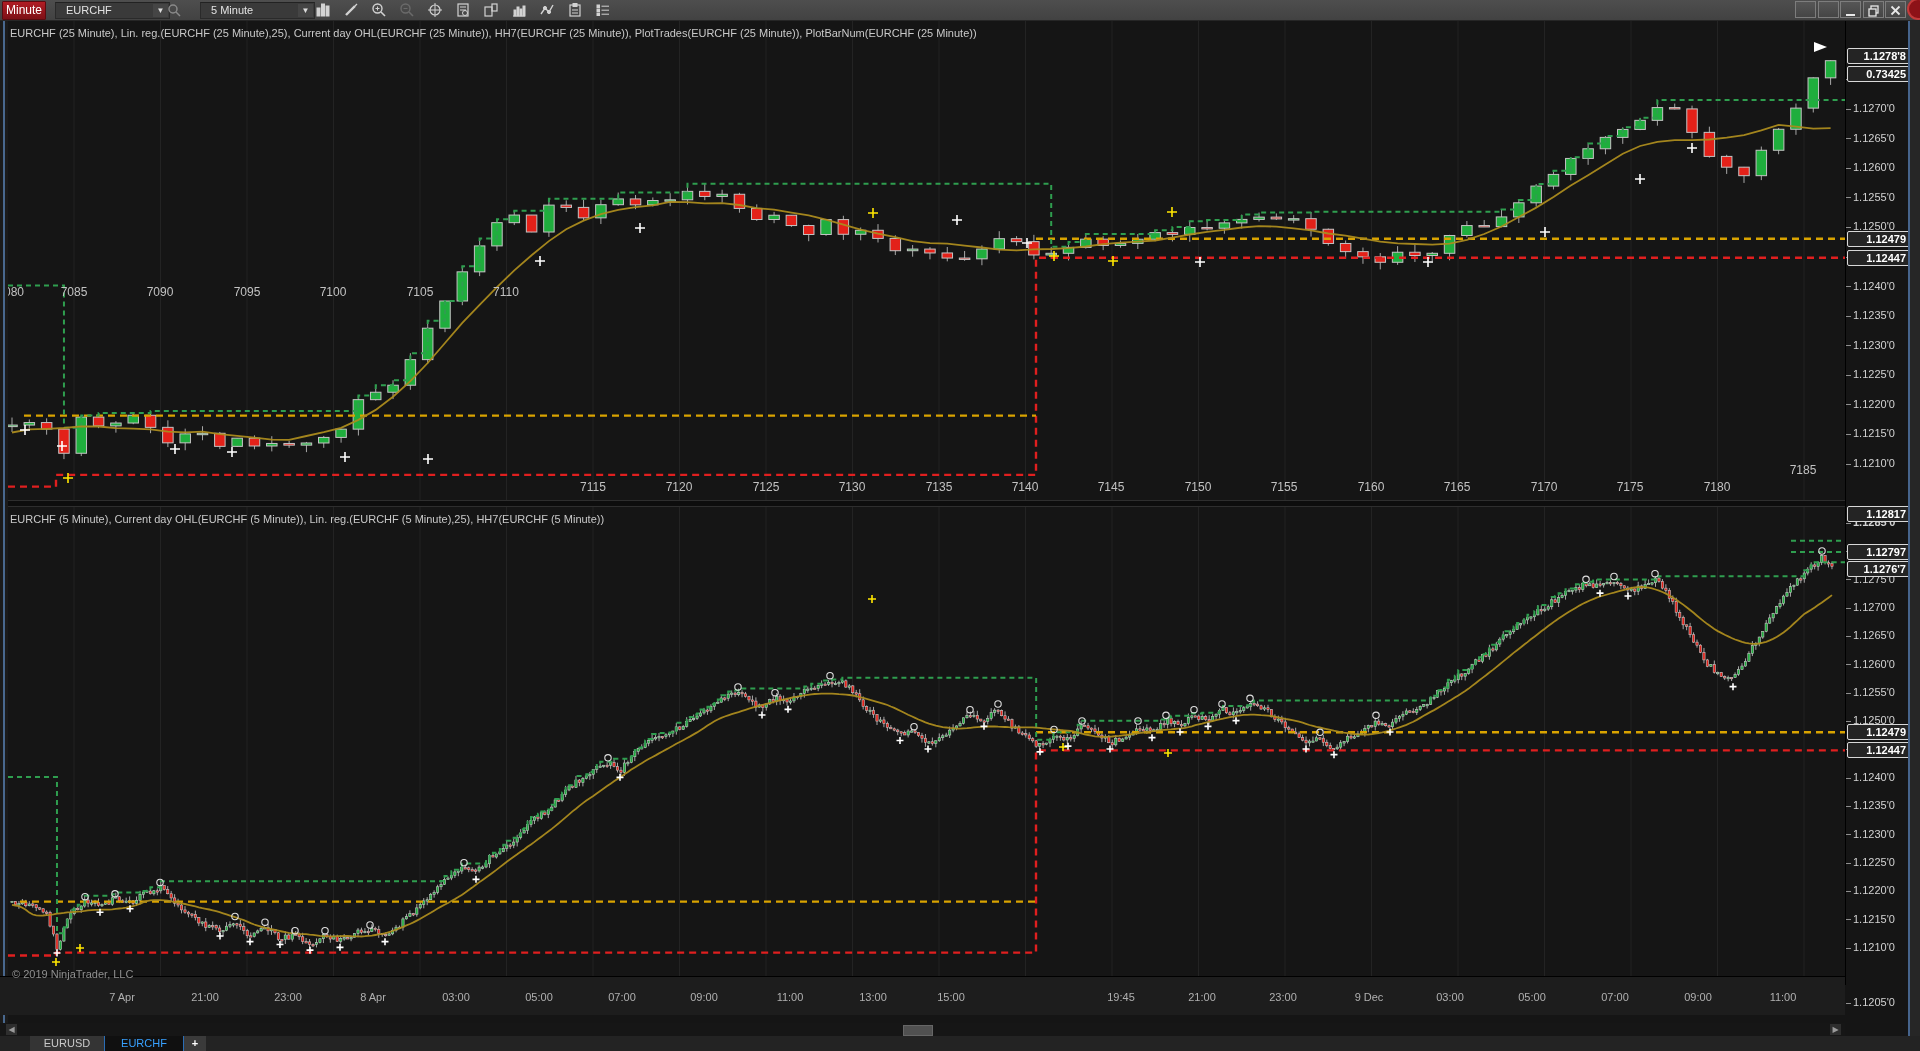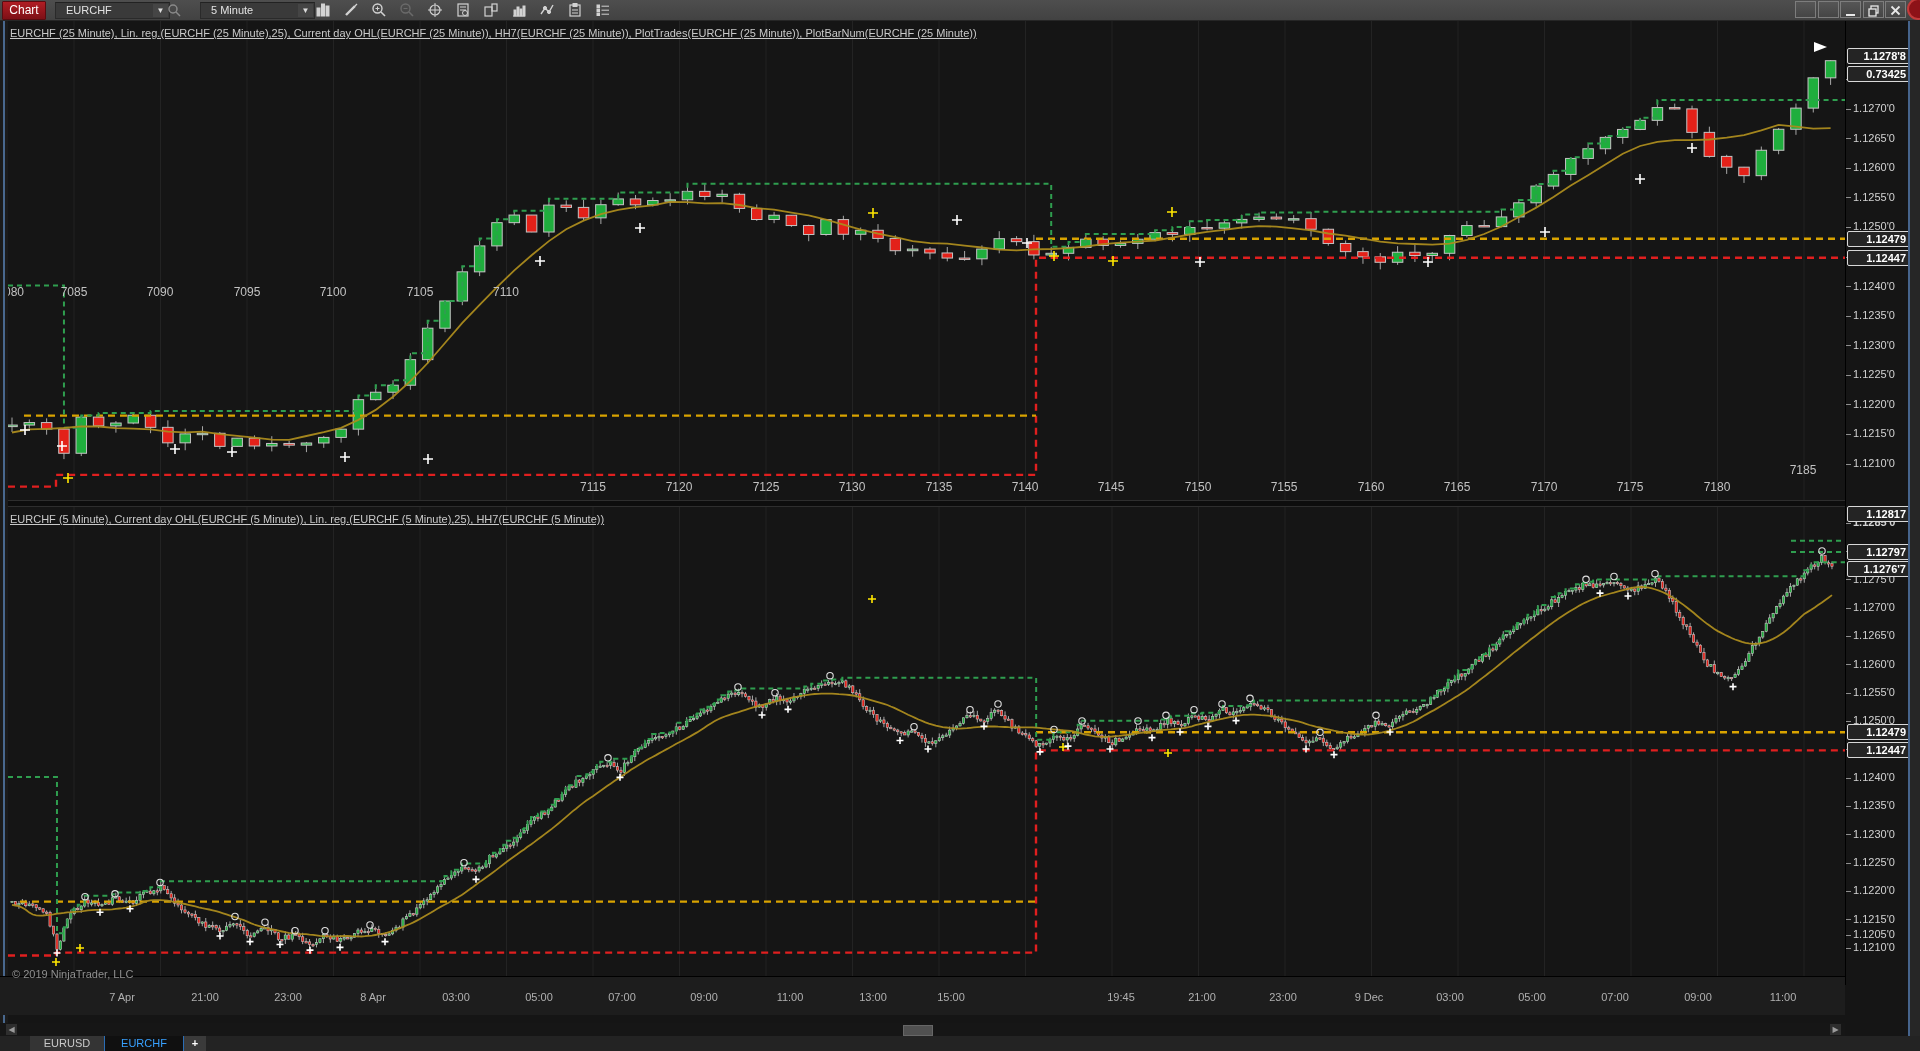--- a/index.html
+++ b/index.html
@@ -21,21 +21,21 @@
     border:1px solid #7d7d7d;box-sizing:border-box;}
   .win-btn svg{display:block;margin:1px auto 0;}
   .red-peek{position:absolute;right:-9px;top:-2px;width:18px;height:18px;border-radius:50%;
     background:#8d1218;border:2px solid #c43b3b;z-index:31;}
   
   .chart-bg{position:absolute;left:0;top:20px;width:1845px;height:965px;background:#151515;z-index:1;}
   .left-strip{position:absolute;left:0;top:20px;width:8px;height:1016px;background:#1b1b1b;z-index:6;}
   .left-strip:after{content:"";position:absolute;left:3px;top:0;width:2px;height:100%;background:#49688e;}
   .divider{position:absolute;left:0;top:500px;width:1908px;height:7px;background:#0d0d0d;
     border-top:1px solid #2e2e2e;border-bottom:1px solid #2e2e2e;box-sizing:border-box;z-index:5;}
-  .panel-label{position:absolute;left:10px;color:#c9c9c9;font-size:11px;z-index:7;white-space:nowrap;text-decoration:underline;}
+  .panel-label{position:absolute;left:10px;color:#c9c9c9;font-size:11px;z-index:7;white-space:nowrap;}
   .copyright{position:absolute;left:12px;top:968px;color:#8f8f8f;font-size:11px;z-index:7;}
   
   .price-axis{position:absolute;left:1845px;top:20px;width:63px;height:965px;background:#151515;
     border-left:1px solid #000;z-index:6;}
   .tick{position:absolute;left:0;width:62px;color:#d2d2d2;font-size:11px;height:12px;line-height:12px;}
   .tick .dash{display:inline-block;width:5px;height:1px;background:#8f8f8f;vertical-align:middle;margin-right:2px;}
   .pbox{position:absolute;left:1px;width:58px;height:14px;background:#242424;border:1px solid #d8d8d8;
     color:#fff;font-size:11px;font-weight:bold;text-align:right;line-height:14px;padding-right:3px;
     border-radius:2px;z-index:8;}
   .right-strip{position:absolute;left:1908px;top:0;width:12px;height:1051px;background:#262626;z-index:6;}
@@ -1516,21 +1516,21 @@
       <div class="tick" style="top: 666px;"><span class="dash"></span>1.1255'0</div>
       <div class="tick" style="top: 694.333px;"><span class="dash"></span>1.1250'0</div>
       <div class="tick" style="top: 722.667px;"><span class="dash"></span>1.1245'0</div>
       <div class="tick" style="top: 751px;"><span class="dash"></span>1.1240'0</div>
       <div class="tick" style="top: 779.333px;"><span class="dash"></span>1.1235'0</div>
       <div class="tick" style="top: 807.667px;"><span class="dash"></span>1.1230'0</div>
       <div class="tick" style="top: 836px;"><span class="dash"></span>1.1225'0</div>
       <div class="tick" style="top: 864.333px;"><span class="dash"></span>1.1220'0</div>
       <div class="tick" style="top: 892.667px;"><span class="dash"></span>1.1215'0</div>
       <div class="tick" style="top: 921px;"><span class="dash"></span>1.1210'0</div>
-      <div class="tick" style="top: 908px;"><span class="dash"></span>1.1205'0</div>
+      <div class="tick" style="top: 976px;"><span class="dash"></span>1.1205'0</div>
       <div class="pbox" style="top: 486px;">1.12817</div>
       <div class="pbox" style="top: 524.033px;">1.12797</div>
       <div class="pbox" style="top: 541.033px;">1.1276'7</div>
       <div class="pbox" style="top: 704.233px;">1.12479</div>
       <div class="pbox" style="top: 722.367px;">1.12447</div>
     </div>
   <div class="right-strip"></div>
 
   <div class="time-axis" id="time-axis">
       <div class="tlabel" style="left: 122px;">7 Apr</div>
@@ -1561,21 +1561,21 @@
     <div class="scroll-arrow" style="left:1830px">▶</div>
   </div>
 
   <div class="tab-bar">
     <div class="tab inactive" style="left:30px;width:74px">EURUSD</div>
     <div class="tab active" style="left:104px;width:78px">EURCHF</div>
     <div class="tab add" style="left:184px;width:22px">+</div>
   </div>
 
   <div class="toolbar">
-    <div class="chart-btn">Chart</div>
+    <div class="chart-btn">Minute</div>
     <div class="dd" style="left:55px;width:103px">
       <span>EURCHF</span>
       <span class="arrow">▼</span>
     </div>
     <div class="tb-icon" style="left:163px">
       <svg width="16" height="16">
           <circle cx="7" cy="7" r="4" fill="none" stroke="#8a8a8a" stroke-width="1.5"></circle>
           <line x1="10" y1="10" x2="14" y2="14" stroke="#8a8a8a" stroke-width="1.5"></line>
         </svg>
     </div>

